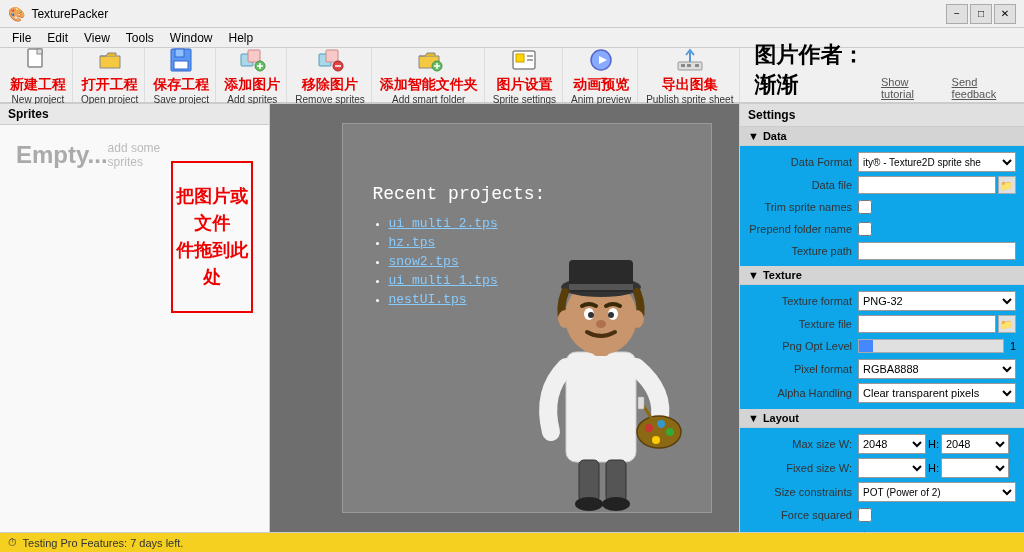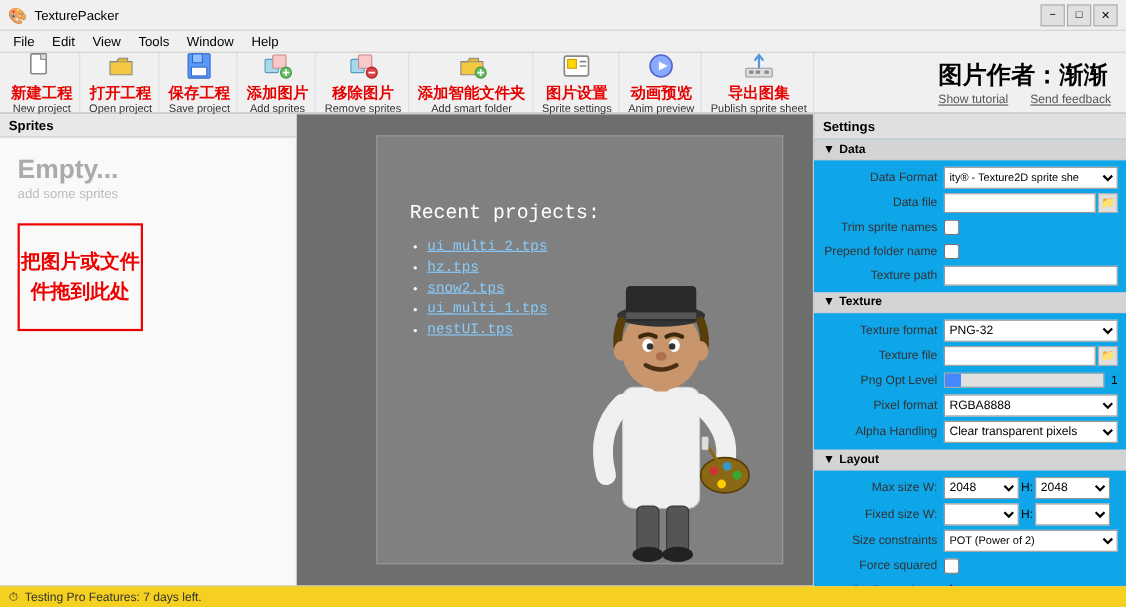--- a/index.html
+++ b/index.html
@@ -65,22 +65,22 @@
       cursor: pointer;
       white-space: nowrap;
     }
     .toolbar-icon {
       width: 28px; height: 28px;
       display: flex; align-items: center; justify-content: center;
       margin-bottom: 2px;
     }
     .feedback-group {
       display: flex;
-      flex-direction: column;
-      align-items: flex-start;
+      flex-direction: row;
+      align-items: flex-end;
       padding: 2px 10px;
       height: 100%;
       justify-content: center;
     }
     .feedback-title {
       font-size: 22px;
       font-weight: bold;
       color: #000;
     }
 
@@ -103,21 +103,21 @@
     #sprite-header {
       background: #e8e8e8;
       padding: 3px 8px;
       font-size: 12px;
       font-weight: bold;
       border-bottom: 1px solid #ccc;
     }
     #sprite-content {
       flex: 1;
       display: flex;
-      flex-direction: column;
+      flex-direction: row;
       align-items: flex-start;
       padding: 16px;
       position: relative;
     }
     #sprite-content .empty-label {
       font-size: 24px;
       color: #aaa;
       font-weight: bold;
     }
     #sprite-content .empty-sub {

